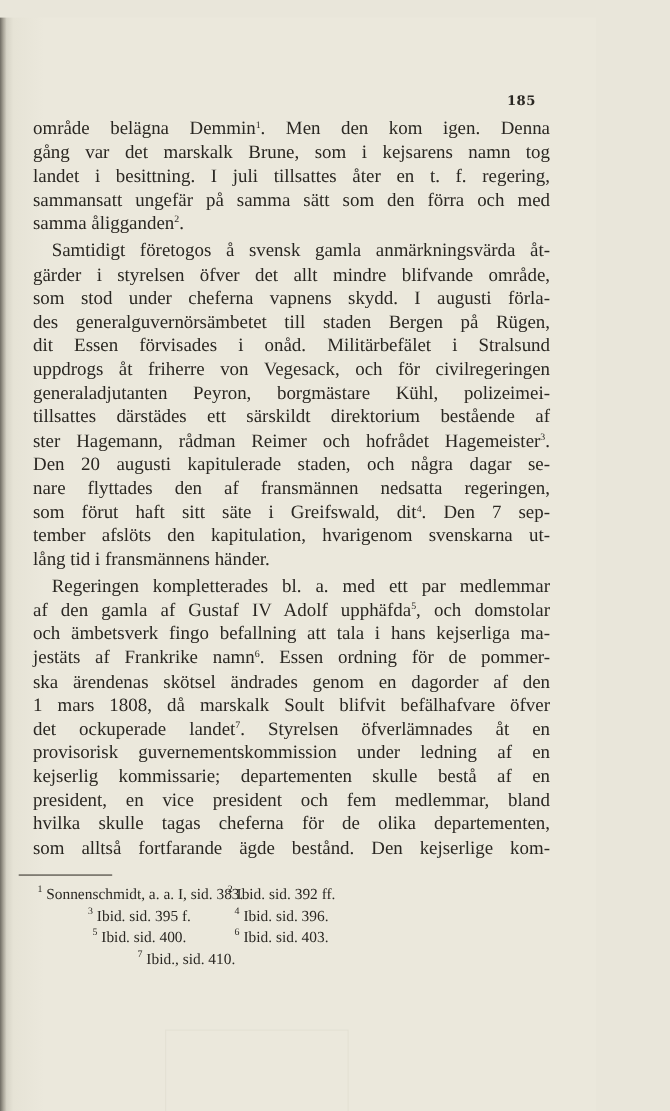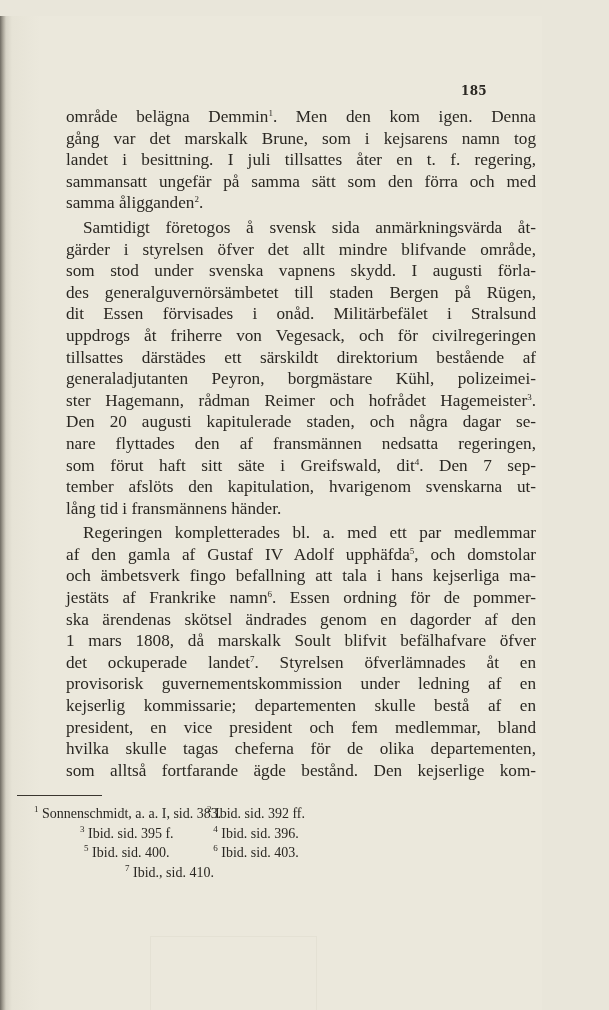--- a/index.html
+++ b/index.html
@@ -12,21 +12,21 @@
   }
   .page {
     position: absolute; left: 0; top: 16px; width: 542px; height: 1010px;
     background: linear-gradient(90deg, #6f6c63 0px, #a8a498 3px, #d6d3c6 6px, #e6e3d6 12px, #ebe8dc 40px, #ebe8dc 590px, #e4e1d4 609px);
   }
   .page-number {
     position: absolute; top: 68px; left: 461px;
     font-size: 12px; font-weight: bold; letter-spacing: 0.3px;
   }
   .body-text {
-    position: absolute; left: 30px; top: 90px; width: 470px; margin-left: 36px;
+    position: absolute; left: 30px; top: 90px; width: 470px;
   }
   .line {
     display: block;
     font-family: "Liberation Serif", serif;
     font-size: 17.2px;
     line-height: 21.6px;
     height: 21.6px;
     white-space: nowrap;
     text-align: justify;
     text-align-last: justify;
@@ -56,28 +56,28 @@
 <div class="page">
   <div class="page-number">185</div>
 
   <div class="body-text" id="body-text">
       <div class="line"><span>område belägna Demmin</span><sup>1</sup><span>. Men den kom igen. Denna</span></div>
       <div class="line"><span>gång var det marskalk Brune, som i kejsarens namn tog</span></div>
       <div class="line"><span>landet i besittning. I juli tillsattes åter en t. f. regering,</span></div>
       <div class="line"><span>sammansatt ungefär på samma sätt som den förra och med</span></div>
       <div class="line last"><span>samma åligganden</span><sup>2</sup><span>.</span></div>
       <div class="para-gap"></div>
-      <div class="line indent"><span>Samtidigt företogos å svensk sida anmärkningsvärda åt-</span></div>
+      <div class="line indent"><span>Samtidigt företogos å svensk gamla anmärkningsvärda åt-</span></div>
       <div class="line"><span>gärder i styrelsen öfver det allt mindre blifvande område,</span></div>
-      <div class="line"><span>som stod under svenska vapnens skydd. I augusti förla-</span></div>
+      <div class="line"><span>som stod under cheferna vapnens skydd. I augusti förla-</span></div>
       <div class="line"><span>des generalguvernörsämbetet till staden Bergen på Rügen,</span></div>
       <div class="line"><span>dit Essen förvisades i onåd. Militärbefälet i Stralsund</span></div>
       <div class="line"><span>uppdrogs åt friherre von Vegesack, och för civilregeringen</span></div>
+      <div class="line"><span>generaladjutanten Peyron, borgmästare Kühl, polizeimei-</span></div>
       <div class="line"><span>tillsattes därstädes ett särskildt direktorium bestående af</span></div>
-      <div class="line"><span>generaladjutanten Peyron, borgmästare Kühl, polizeimei-</span></div>
       <div class="line"><span>ster Hagemann, rådman Reimer och hofrådet Hagemeister</span><sup>3</sup><span>.</span></div>
       <div class="line"><span>Den 20 augusti kapitulerade staden, och några dagar se-</span></div>
       <div class="line"><span>nare flyttades den af fransmännen nedsatta regeringen,</span></div>
       <div class="line"><span>som förut haft sitt säte i Greifswald, dit</span><sup>4</sup><span>. Den 7 sep-</span></div>
       <div class="line"><span>tember afslöts den kapitulation, hvarigenom svenskarna ut-</span></div>
       <div class="line last"><span>lång tid i fransmännens händer.</span></div>
       <div class="para-gap"></div>
       <div class="line indent"><span>Regeringen kompletterades bl. a. med ett par medlemmar</span></div>
       <div class="line"><span>af den gamla af Gustaf IV Adolf upphäfda</span><sup>5</sup><span>, och domstolar</span></div>
       <div class="line"><span>och ämbetsverk fingo befallning att tala i hans kejserliga ma-</span></div>

